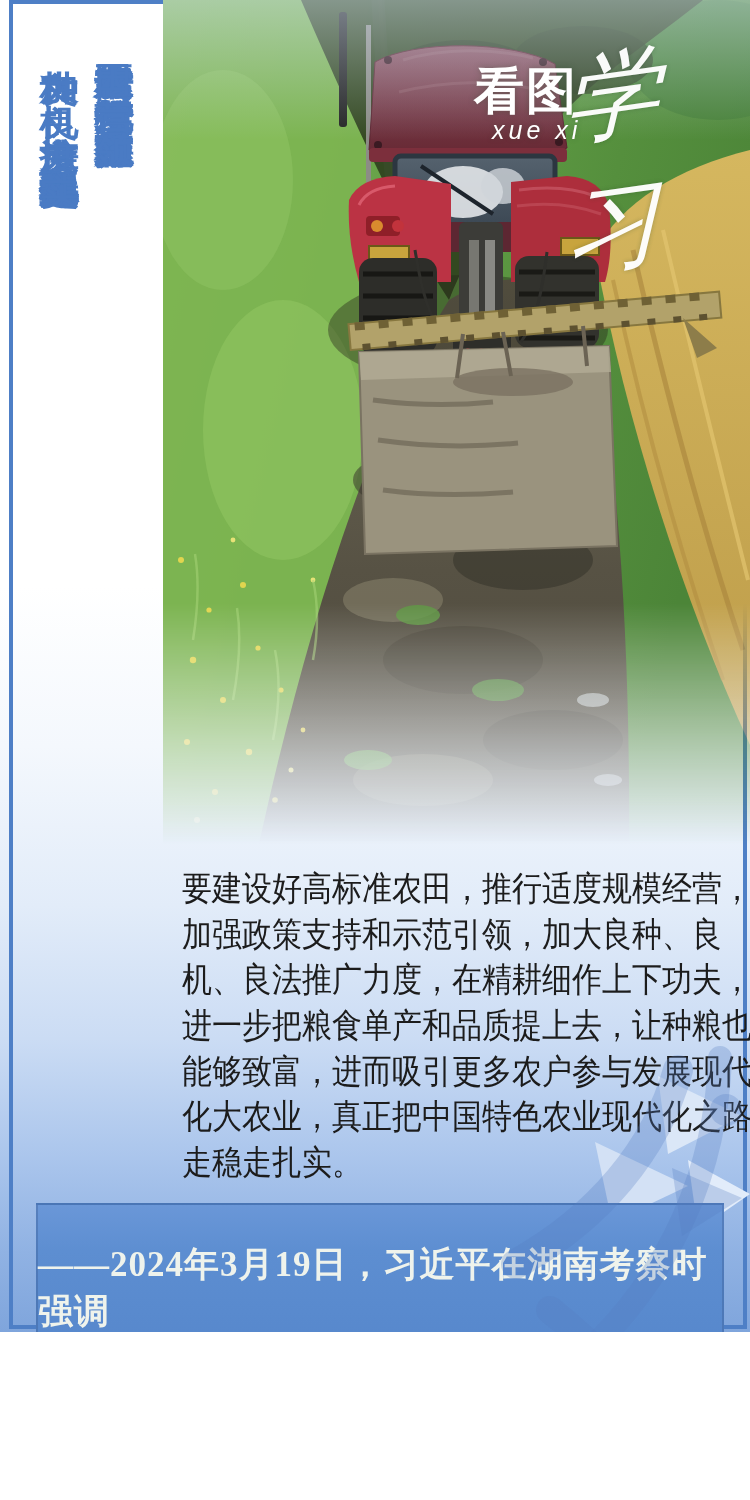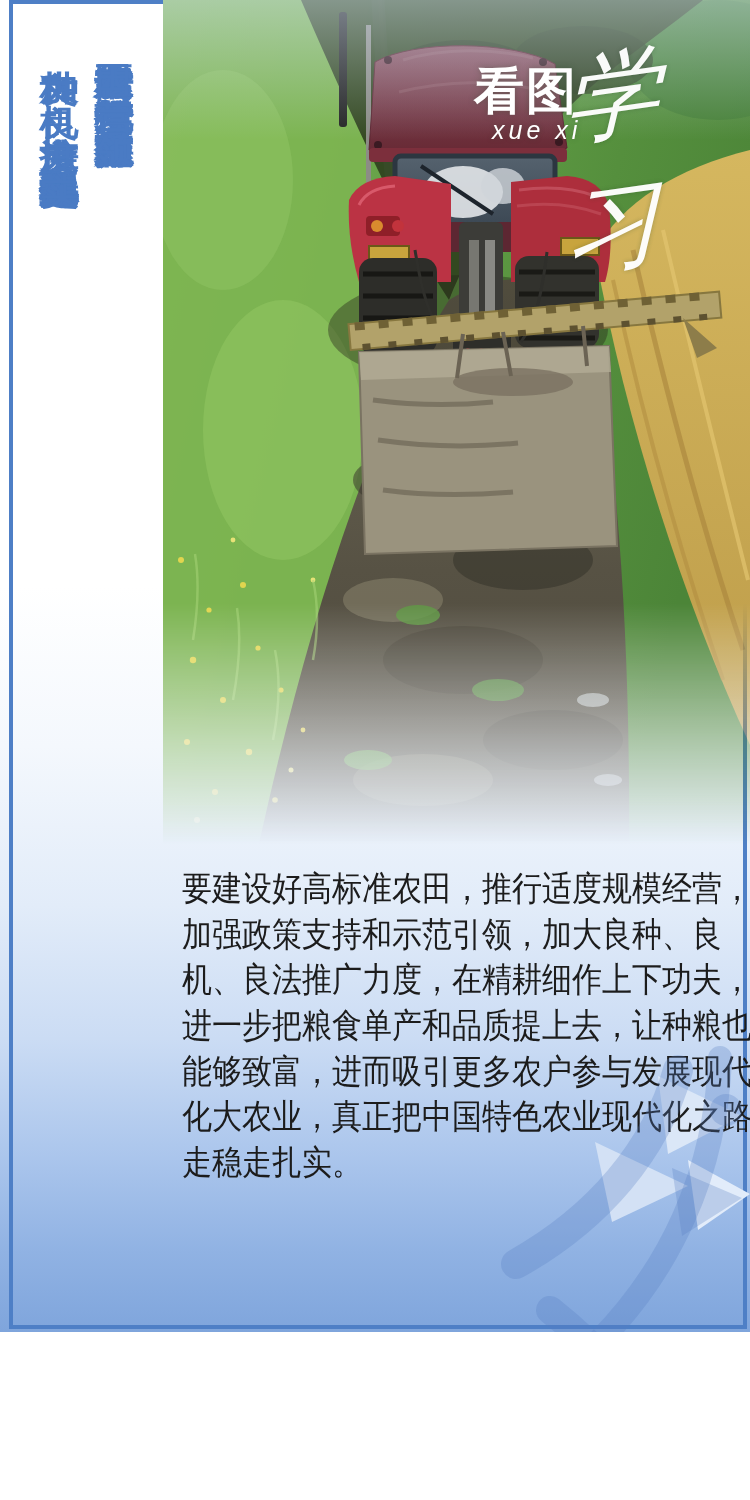--- a/index.html
+++ b/index.html
@@ -233,20 +233,23 @@
   </svg>
 
   <div class="quote">要建设好高标准农田，推行适度规模经营，
 加强政策支持和示范引领，加大良种、良
 机、良法推广力度，在精耕细作上下功夫，
 进一步把粮食单产和品质提上去，让种粮也
 能够致富，进而吸引更多农户参与发展现代
 化大农业，真正把中国特色农业现代化之路
 走稳走扎实。</div>
 
+  <div class="attr-bar">
+    <div class="attr-text">——2024年3月19日，习近平在湖南考察时强调</div>
+  </div>
 
   <svg class="wm-cursive" viewBox="0 0 330 460">
     <g stroke="rgba(86,126,195,0.28)" stroke-width="30" stroke-linecap="round" fill="none">
       <path d="M258,30 C236,110 178,178 96,224"></path>
       <path d="M300,18 C296,130 252,232 168,312" stroke-width="24"></path>
       <path d="M130,270 C190,318 238,372 266,442" stroke-width="28"></path>
       <path d="M60,350 C110,382 160,414 205,452" stroke-width="20"></path>
     </g>
     <circle cx="306" cy="70" r="16" fill="rgba(86,126,195,0.28)"></circle>
     <path d="M252,128 L322,158 L262,196 Z" fill="rgba(86,126,195,0.28)"></path>

